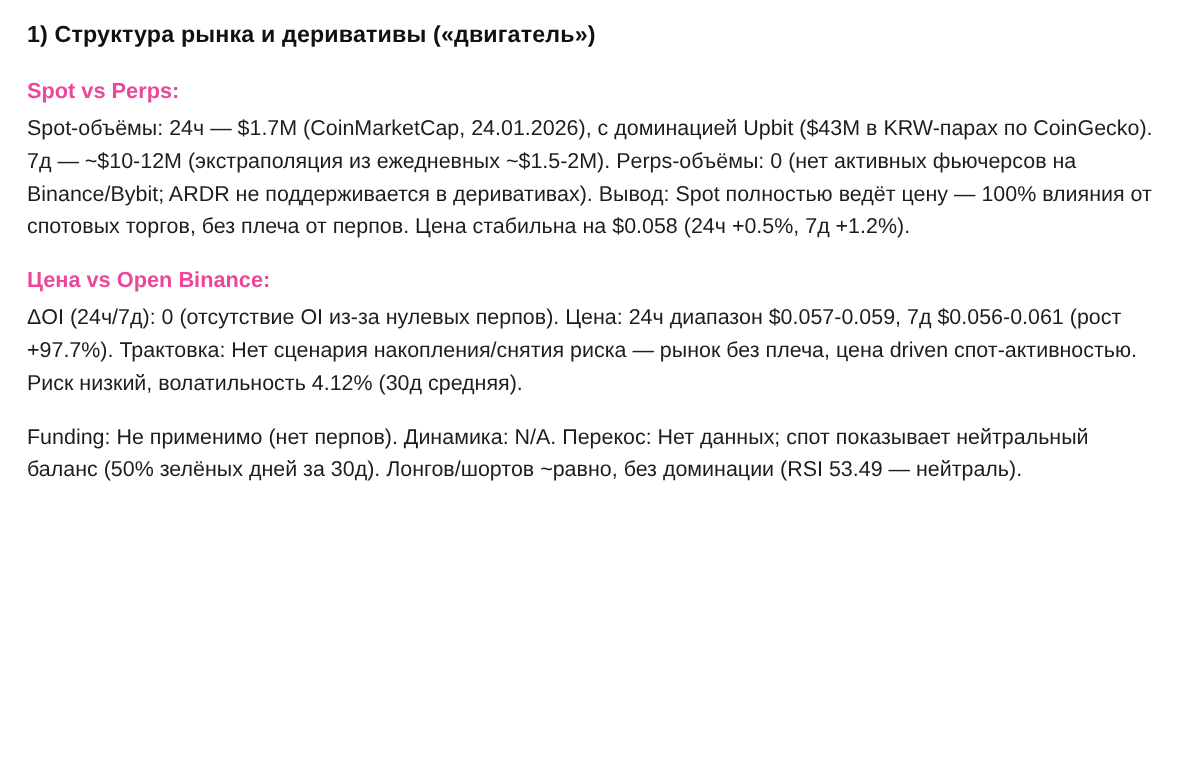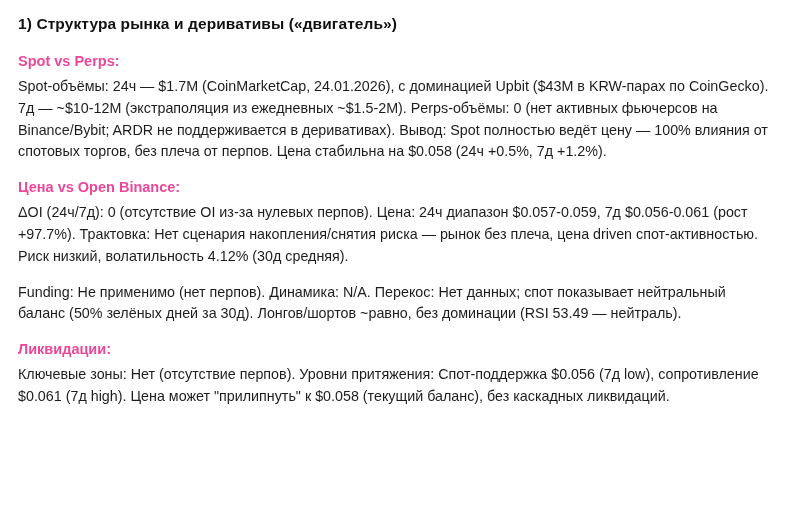--- a/index.html
+++ b/index.html
@@ -62,18 +62,14 @@
 
   <div class="section">
     <div class="section-heading">Цена vs Open Binance:</div>
     <p class="section-body">ΔOI (24ч/7д): 0 (отсутствие OI из-за нулевых перпов). Цена: 24ч диапазон $0.057-0.059, 7д $0.056-0.061 (рост +97.7%). Трактовка: Нет сценария накопления/снятия риска — рынок без плеча, цена driven спот-активностью. Риск низкий, волатильность 4.12% (30д средняя).</p>
   </div>
 
   <div class="section">
     <p class="section-body">Funding: Не применимо (нет перпов). Динамика: N/A. Перекос: Нет данных; спот показывает нейтральный баланс (50% зелёных дней за 30д). Лонгов/шортов ~равно, без доминации (RSI 53.49 — нейтраль).</p>
   </div>
 
-  <div class="section">
-    <div class="section-heading">Ликвидации:</div>
-    <p class="section-body">Ключевые зоны: Нет (отсутствие перпов). Уровни притяжения: Спот-поддержка $0.056 (7д low), сопротивление $0.061 (7д high). Цена может "прилипнуть" к $0.058 (текущий баланс), без каскадных ликвидаций.</p>
-  </div>
 
 </div>
 
 </body></html>

